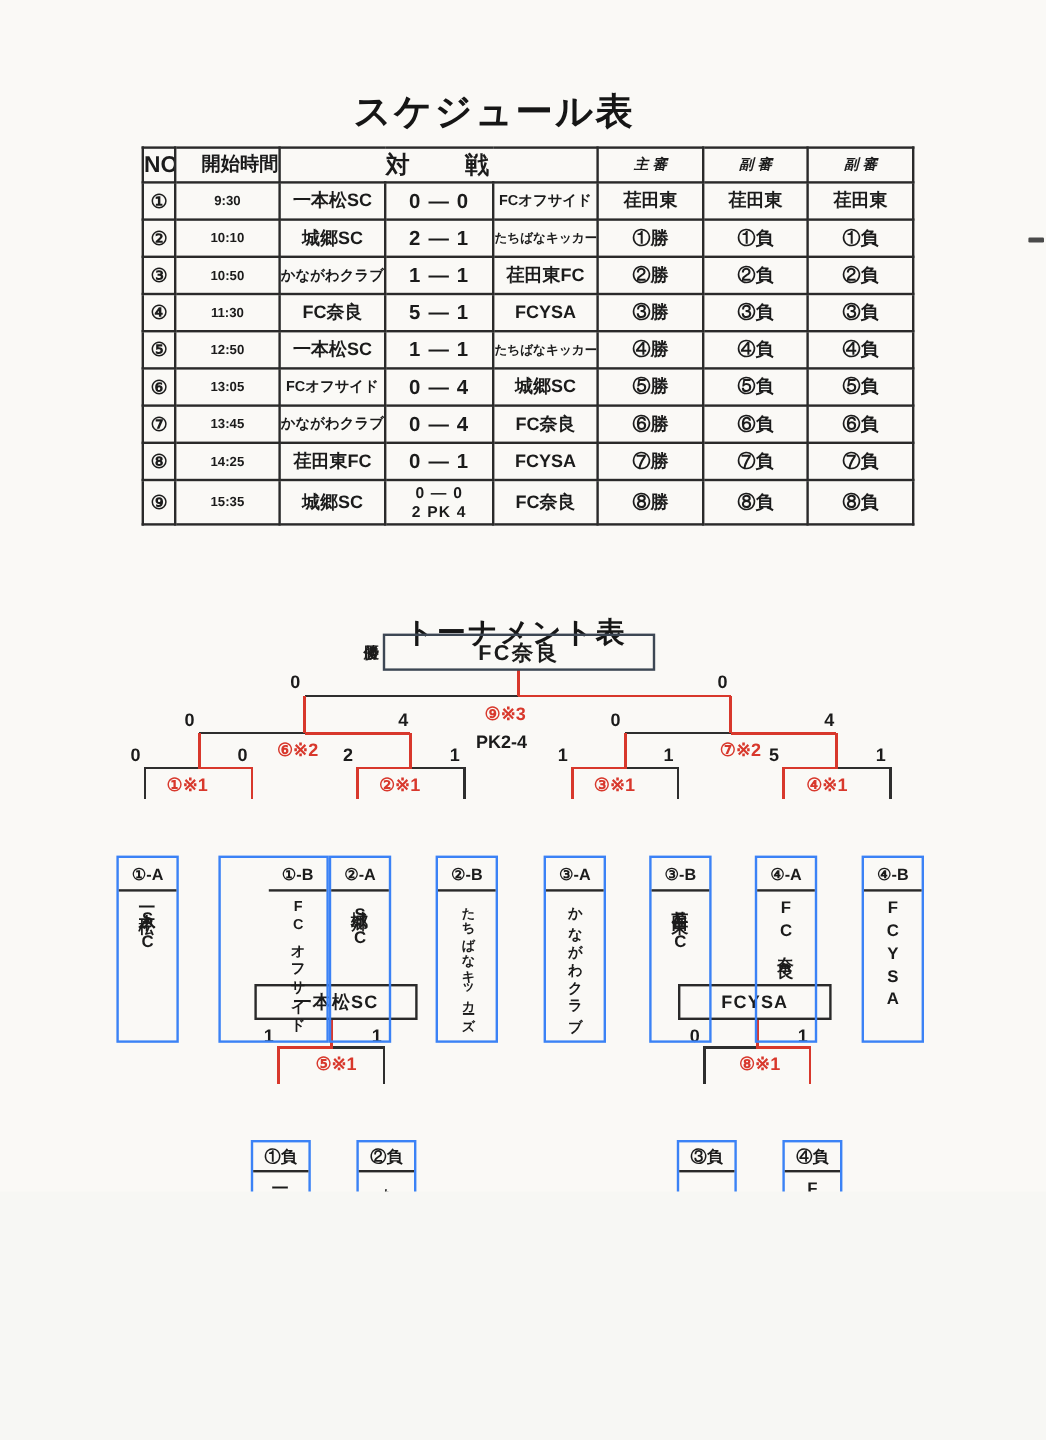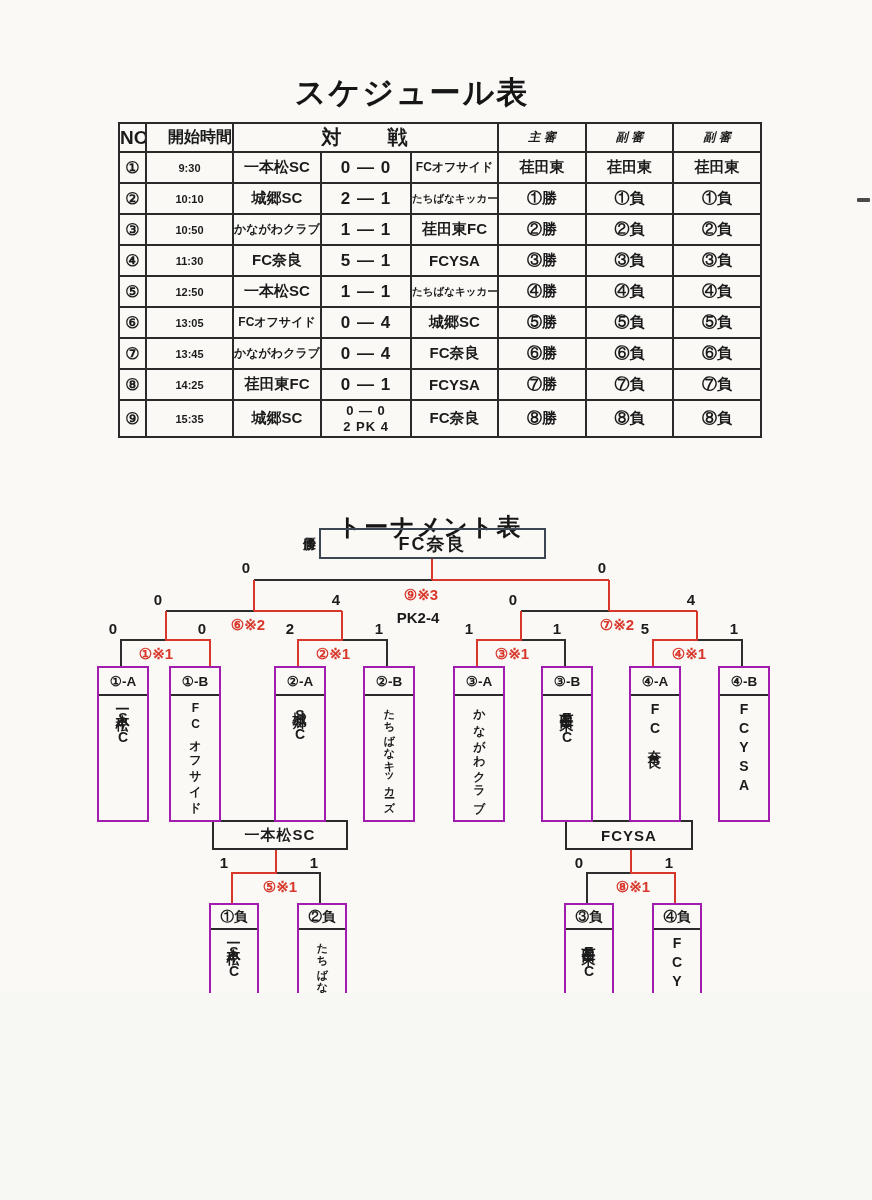--- a/index.html
+++ b/index.html
@@ -38,21 +38,21 @@
   .rd { stroke:#d8382c; stroke-width:2.4; fill:none; }
   text.sc { font:bold 15px "Liberation Sans", sans-serif; fill:#1b1b1b; text-anchor:middle; }
   text.ml { font:bold 15px "Liberation Sans", sans-serif; fill:#d8382c; text-anchor:middle; }
   text.nt { font:bold 15px "Liberation Sans", sans-serif; fill:#1b1b1b; text-anchor:middle; }
 
   .champ-box { position:absolute; left:319px; top:528px; width:223px; height:27px; border:2px solid #3d4754; display:flex; align-items:center; justify-content:center; font-size:18px; font-weight:bold; letter-spacing:2px; }
   #champ-label { position:absolute; left:300px; top:527px; width:16px; font-size:13px; font-weight:bold; line-height:14px; writing-mode:vertical-rl; text-orientation:upright; }
 
   .wbox { position:absolute; top:820px; height:26px; border:2px solid #2a2a2a; display:flex; align-items:center; justify-content:center; font-size:15px; font-weight:bold; letter-spacing:1px; }
 
-  .tbox { position:absolute; border:2px solid #a21caf; background:transparent; }
+  .tbox { position:absolute; border:2px solid #3b82f6; background:transparent;margin-top:47px; }
   .tbox .tseed { border-bottom:2px solid #2a2a2a; display:flex; align-items:center; justify-content:center; font-size:13.5px; font-weight:bold; }
   .tbox .tbody { display:flex; justify-content:center; }
   .vname { writing-mode:vertical-rl; text-orientation:upright; font-weight:bold; font-size:14px; letter-spacing:3px; padding-top:5px; white-space:nowrap; }
   .vname.len6 { font-size:12px; letter-spacing:1.5px; }
   .vname.len8 { font-size:11px; letter-spacing:0.5px; }
   .main-box { top:666px; width:48px; height:152px; }
   .main-box .tseed { height:26px; }
   .cons-box { top:903px; width:46px; height:122px; }
   .cons-box .tseed { height:23px; }
 
@@ -260,21 +260,21 @@
   <div class="wbox" style="left:212px; width:132px;">一本松SC</div>
   <div class="wbox" style="left:565px; width:124px;">FCYSA</div>
 
   <div id="main-boxes">
       <div class="tbox main-box" style="left: 97px;">
         <div class="tseed">①-A</div>
         <div class="tbody">
           <div class="vname">一本松SC</div>
         </div>
       </div>
-      <div class="tbox main-box" style="left: 169px;">
+      <div class="tbox main-box" style="left: 182px; padding-left: 40px;">
         <div class="tseed">①-B</div>
         <div class="tbody">
           <div class="vname len6">FCオフサイド</div>
         </div>
       </div>
       <div class="tbox main-box" style="left: 274px; text-align: right;">
         <div class="tseed">②-A</div>
         <div class="tbody">
           <div class="vname">城郷SC</div>
         </div>

